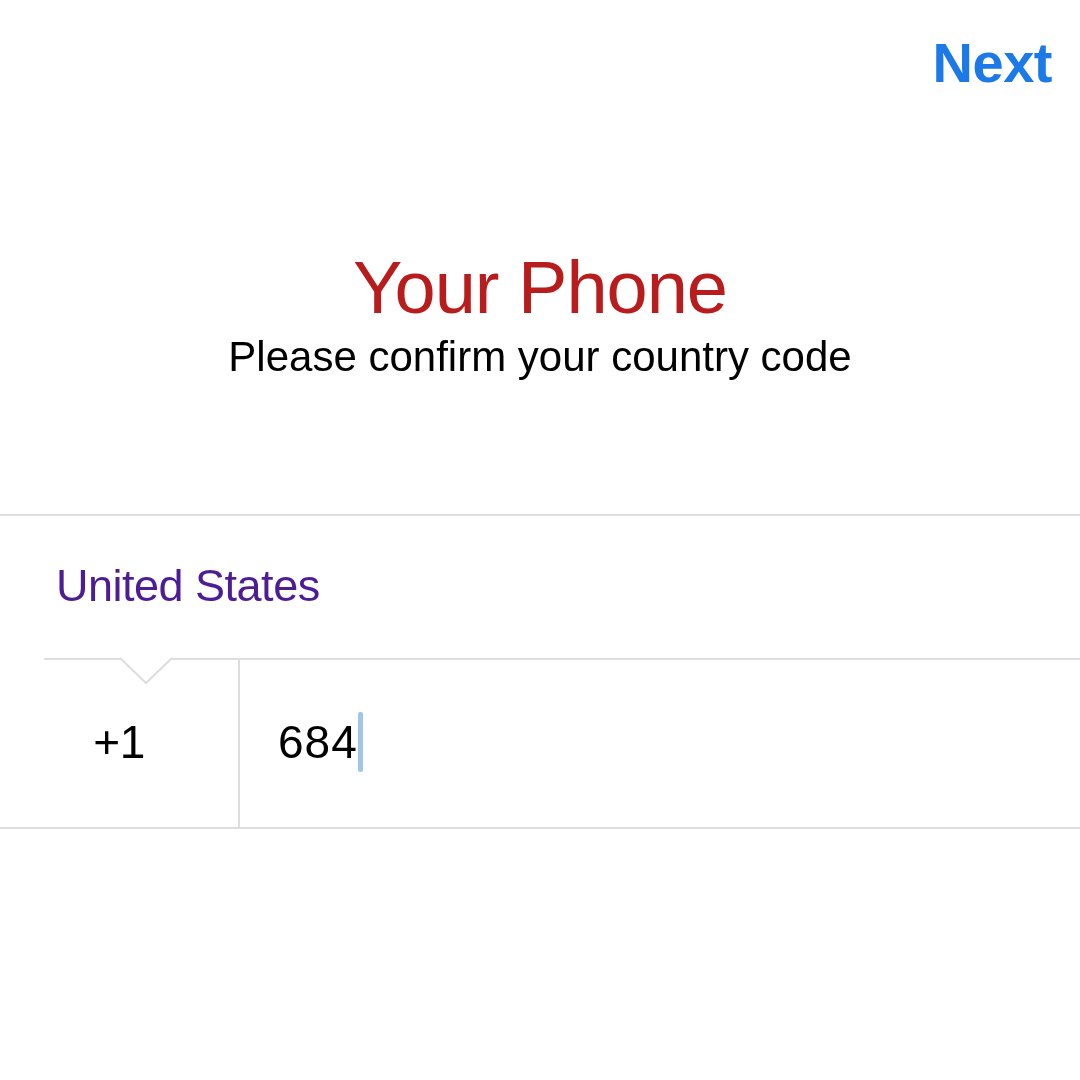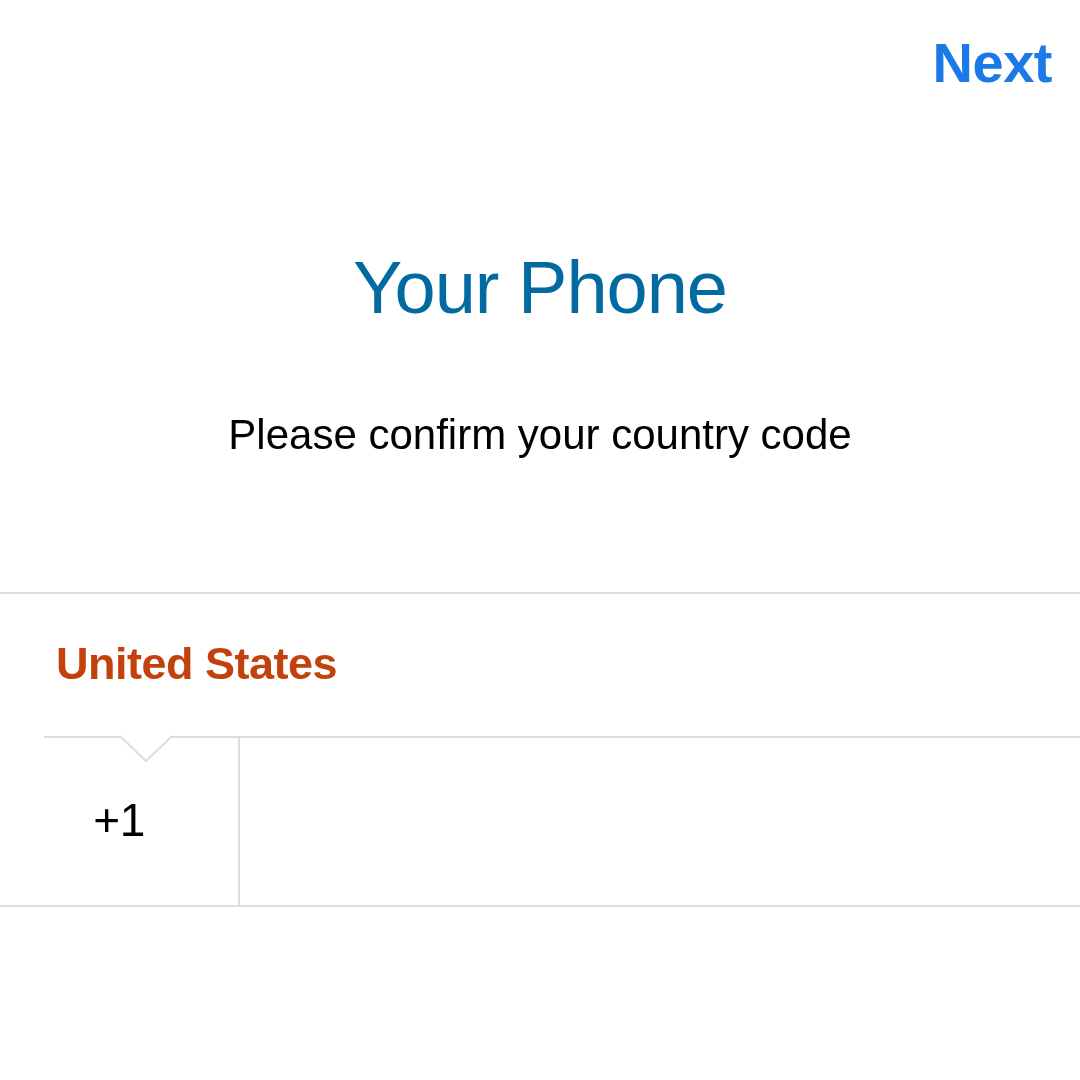--- a/index.html
+++ b/index.html
@@ -29,42 +29,41 @@
     }
     .title-area {
       margin-top: 150px;
       text-align: center;
       padding: 0 40px;
     }
     .page-title {
       font-size: 74px;
       font-weight: 400;
       letter-spacing: -1px;
-      color: #0369a1;
+      color: #b91c1c;
     }
     .page-subtitle {
-      margin-top: 78px;
       font-size: 42px;
       line-height: 1.28;
       color: #000;
       font-weight: 400;
     }
     .form-area {
       margin-top: 130px;
       width: 100%;
     }
     .country-row {
       border-top: 2px solid #dedede;
       padding: 44px 0 46px 56px;
       cursor: pointer;
     }
     .country-label {
       font-size: 45px;
-      color: #c2410c;
-      font-weight: 700;
+      color: #4c1d95;
+      font-weight: 400;
       letter-spacing: -0.5px;
     }
     .notch-row {
       position: relative;
       height: 0;
     }
     .border-top-part1 {
       position: absolute;
       top: 0;
       left: 44px;
@@ -161,14 +160,18 @@
       <svg width="52" height="28" viewBox="0 0 52 28">
         <polyline points="0,1 26,26 52,1" fill="none" stroke="#dedede" stroke-width="2"></polyline>
       </svg>
     </div>
   </div>
 
   <div class="phone-row">
     <div class="cc-cell">
       <span>+1</span>
     </div>
+    <div class="num-cell">
+      <input class="phone-input" type="text" value="684" style="">
+      <div class="caret" style="left: 117.75px;"></div>
+    </div>
   </div>
 </div>
 
 </body></html>

